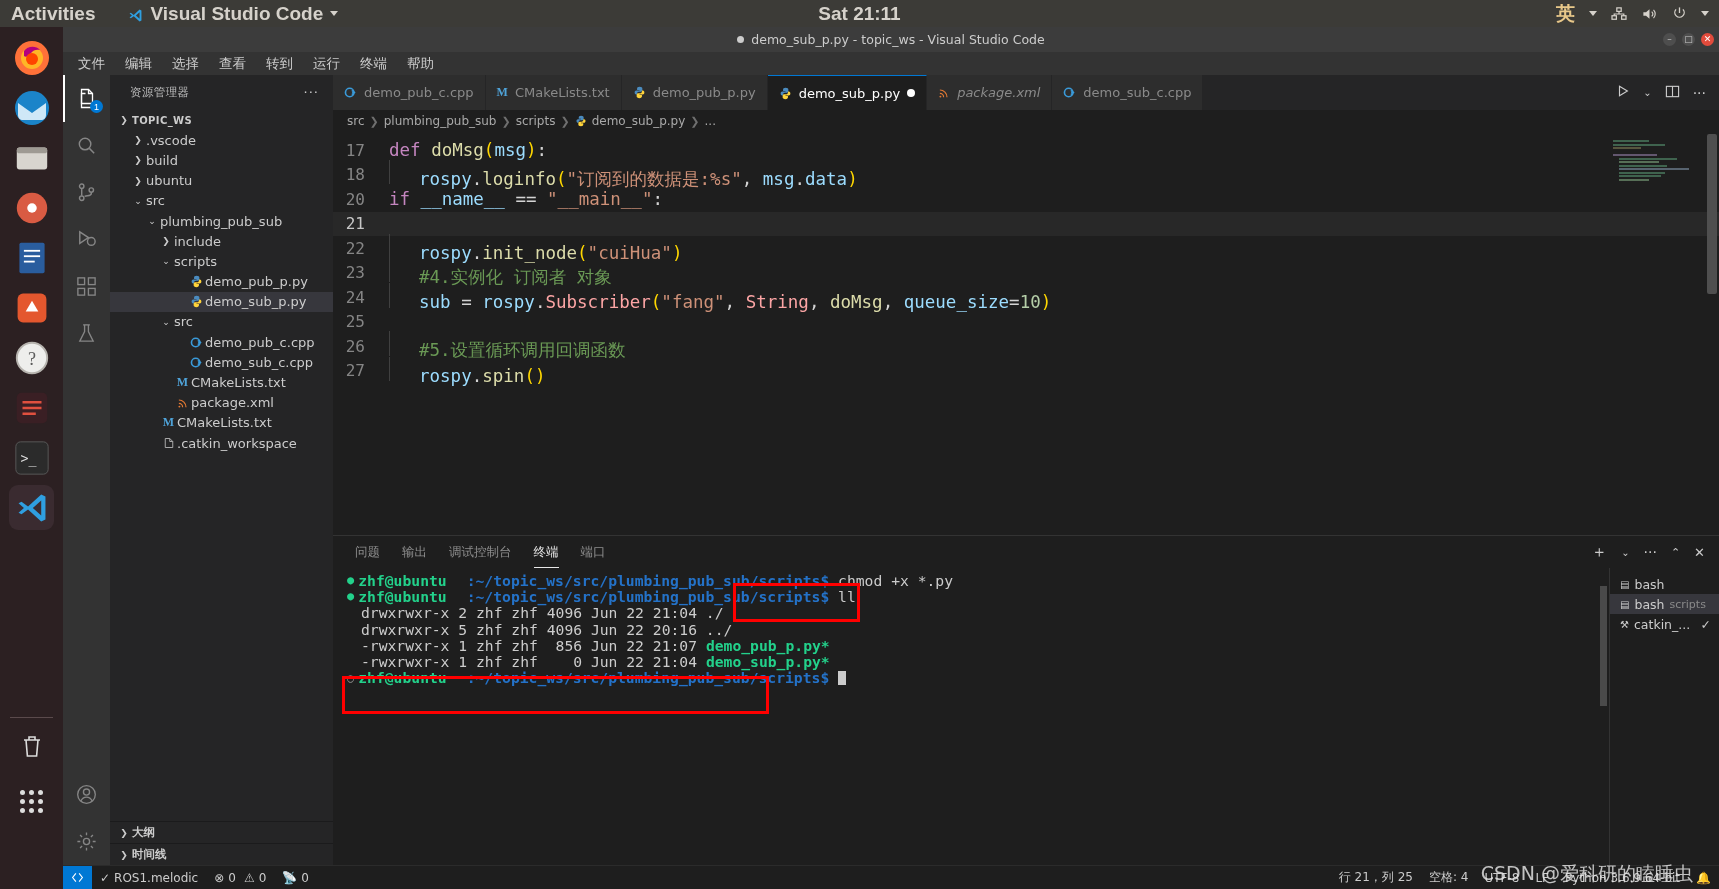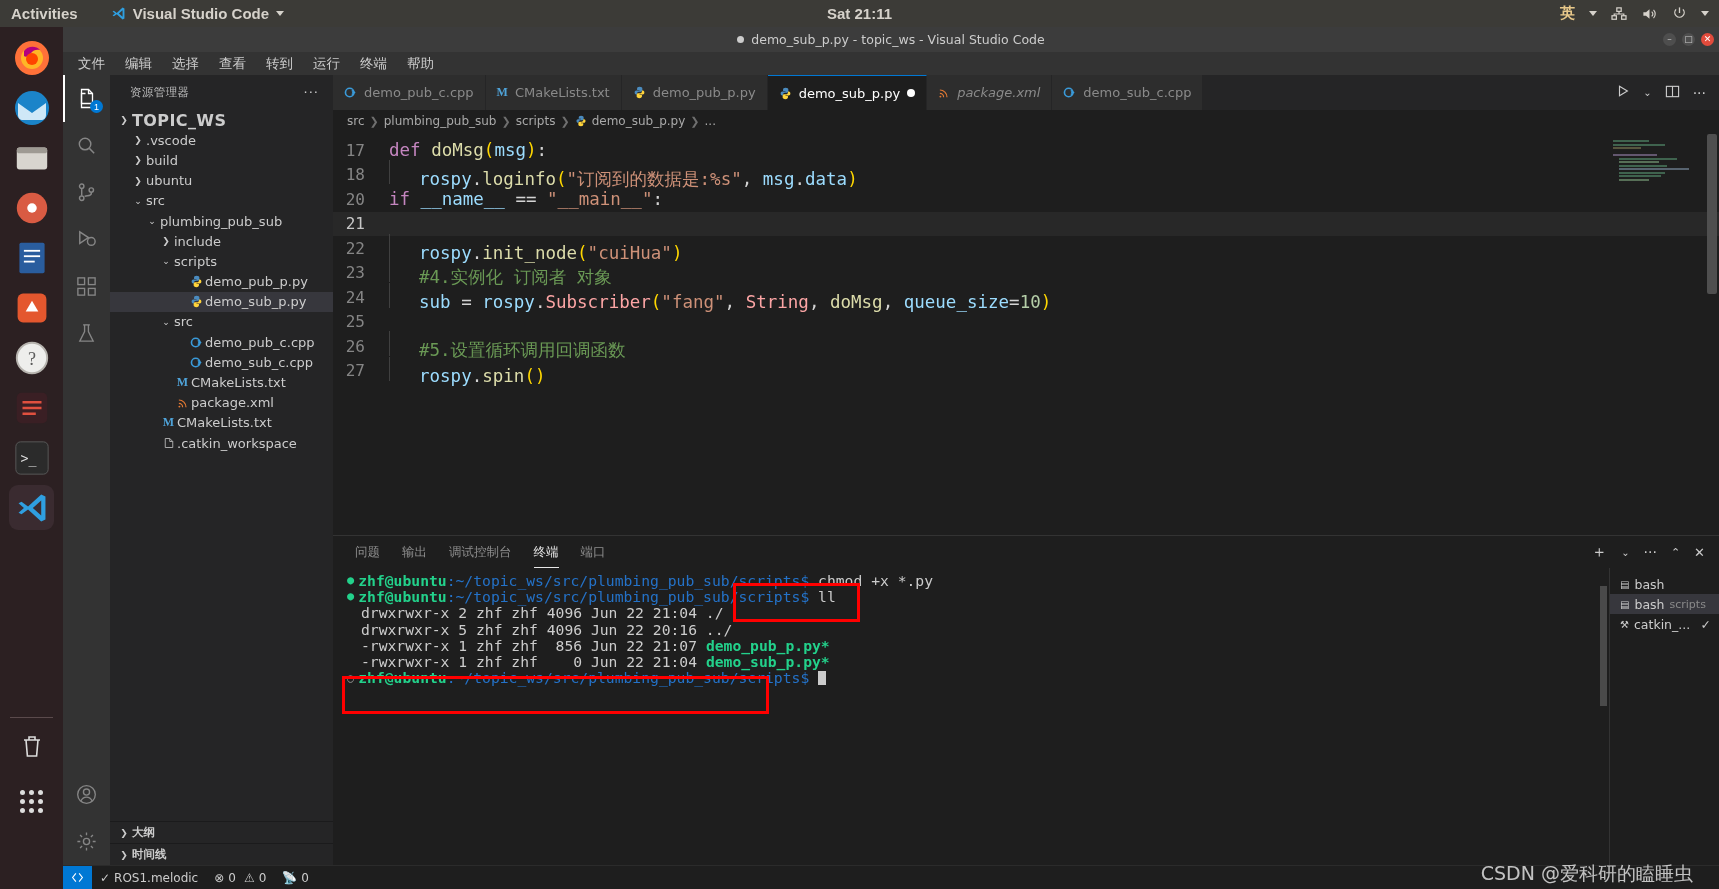--- a/index.html
+++ b/index.html
@@ -8,21 +8,21 @@
     overflow: hidden;
     background: #1e1e1e;
     font-family: "Liberation Sans", "DejaVu Sans", sans-serif;
     -webkit-font-smoothing: antialiased;
   }
   .screen { position: relative; width: 1719px; height: 889px; background:#1e1e1e; }
 
   
   .gnome-bar {
     position:absolute; top:0; left:0; width:1719px; height:27px;
-    background:#3c3b37; color:#d6d2cb; font-size:15px; font-weight:bold;
+    background:#3c3b37; color:#d6d2cb; font-size:19px; font-weight:bold;
     display:flex; align-items:center;
   }
   .gnome-activities { margin-left:11px; }
   .gnome-app { display:flex; align-items:center; gap:7px; margin-left:33px; }
   .vsc-logo-small { width:15px; height:15px; display:inline-block; }
   .gnome-clock { position:absolute; left:50%; transform:translateX(-50%); }
   .gnome-right { position:absolute; right:10px; display:flex; align-items:center; gap:14px; }
   .gnome-right .lang { color:#e8c88a; font-weight:bold; }
   .caret-d { width:0;height:0;border-left:4px solid transparent;border-right:4px solid transparent;border-top:5px solid #d6d2cb; display:inline-block; }
   .ico { display:inline-flex; align-items:center; }
@@ -77,21 +77,21 @@
   
   .sidebar { width:223px; background:#252526; flex:none; display:flex; flex-direction:column; color:#cccccc; }
   .sb-header { height:35px; display:flex; align-items:center; justify-content:space-between;
                padding:0 14px 0 20px; font-size:11.5px; color:#bbbbbb; letter-spacing:.4px; flex:none;}
   .sb-header .dots { letter-spacing:1px; font-size:13px; color:#cccccc;}
   .sb-tree { flex:1; overflow:hidden; font-size:13px; }
   .tree-row { height:20.2px; display:flex; align-items:center; white-space:nowrap; color:#cccccc; }
   .tree-row.selected { background:#37373d; }
   .tw { width:16px; display:inline-flex; align-items:center; justify-content:center; color:#cccccc; font-size:9px; flex:none;}
   .ticon { width:17px; display:inline-flex; align-items:center; justify-content:center; flex:none; font-size:12px;}
-  .root-label { font-weight:bold; font-size:16px; letter-spacing:.4px; }
+  .root-label { font-weight:bold; font-size:10px; letter-spacing:.4px; }
   .sb-foot { flex:none; }
   .sb-sec { height:22px; display:flex; align-items:center; font-size:11.5px; font-weight:bold;
             border-top:1px solid #1b1b1c; padding-left:6px; color:#cccccc;}
   .sb-sec .tw { font-size:9px; }
 
   
   .editorgroup { flex:1; display:flex; flex-direction:column; min-width:0; background:#1e1e1e; }
   .tabsbar { height:35px; background:#252526; display:flex; align-items:stretch; flex:none; position:relative; }
   .tab { display:flex; align-items:center; gap:7px; padding:0 11px; font-size:13px; color:#8a8a8a;
          background:#2d2d2d; border-right:1px solid #252526; max-width:220px; white-space:nowrap; }
@@ -128,21 +128,21 @@
   .p-tab.active { color:#e7e7e7; }
   .p-tab.active::after{content:"";position:absolute;left:0;right:0;bottom:0;height:1px;background:#e7e7e7;}
   .panel-actions{ margin-left:auto; display:flex; align-items:center; gap:14px; padding-right:14px; color:#cccccc; font-size:14px;}
   .panel-body{ flex:1; display:flex; min-height:0; }
   .term { flex:1; padding:4px 0 0 6px; position:relative;
           font-family:"DejaVu Sans Mono","Liberation Mono",monospace; font-size:14.7px; color:#cccccc; }
   .tline{ height:16.3px; white-space:pre; display:flex; align-items:center;}
   .tdot{ color:#23d18b; margin-right:4px; font-size:12px;}
   .tdot.hollow{ color:#8a8a8a; }
   .user{ color:#23d18b; font-weight:bold;}
-  .path{ color:#2472c8; font-weight:normal;}
+  .path{ color:#2472c8; font-weight:bold;margin-left:20px;}
   .exe{ color:#23d18b; font-weight:bold;}
   .cursorblk{ display:inline-block;width:8px;height:14px;background:#cccccc;vertical-align:-2px;}
   .redbox{ position:absolute; border:3px solid #ff0000; }
   .term-scroll{position:absolute;right:2px;top:18px;width:7px;height:120px;background:#4a4a4a;}
   .term-list{ width:110px; border-left:1px solid #333; padding-top:6px; font-size:12.5px; color:#cccccc; flex:none;}
   .tl-item{ height:20px; display:flex; align-items:center; gap:5px; padding-left:10px; }
   .tl-item.active{ background:#37373d; }
   .tl-item .sub{ color:#8a8a8a; font-size:11px;}
   .tl-check{ margin-left:auto; padding-right:8px; color:#cccccc;}
 
@@ -696,16 +696,24 @@
       <span class="sb-item">
         <span>⊗</span>
         <span>0</span>
         <span style="margin-left:4px">⚠</span>
         <span>0</span>
       </span>
       <span class="sb-item">
         <span>📡</span>
         <span>0</span>
       </span>
+      <span class="sb-right">
+        <span class="sb-item">行 21，列 25</span>
+        <span class="sb-item">空格: 4</span>
+        <span class="sb-item">UTF-8</span>
+        <span class="sb-item">LF</span>
+        <span class="sb-item">Python  3.6.9 64-bit</span>
+        <span class="sb-item">🔔</span>
+      </span>
       <span class="watermark">CSDN @爱科研的瞌睡虫</span>
     </div>
   </div>
 </div>
 
 </body></html>

